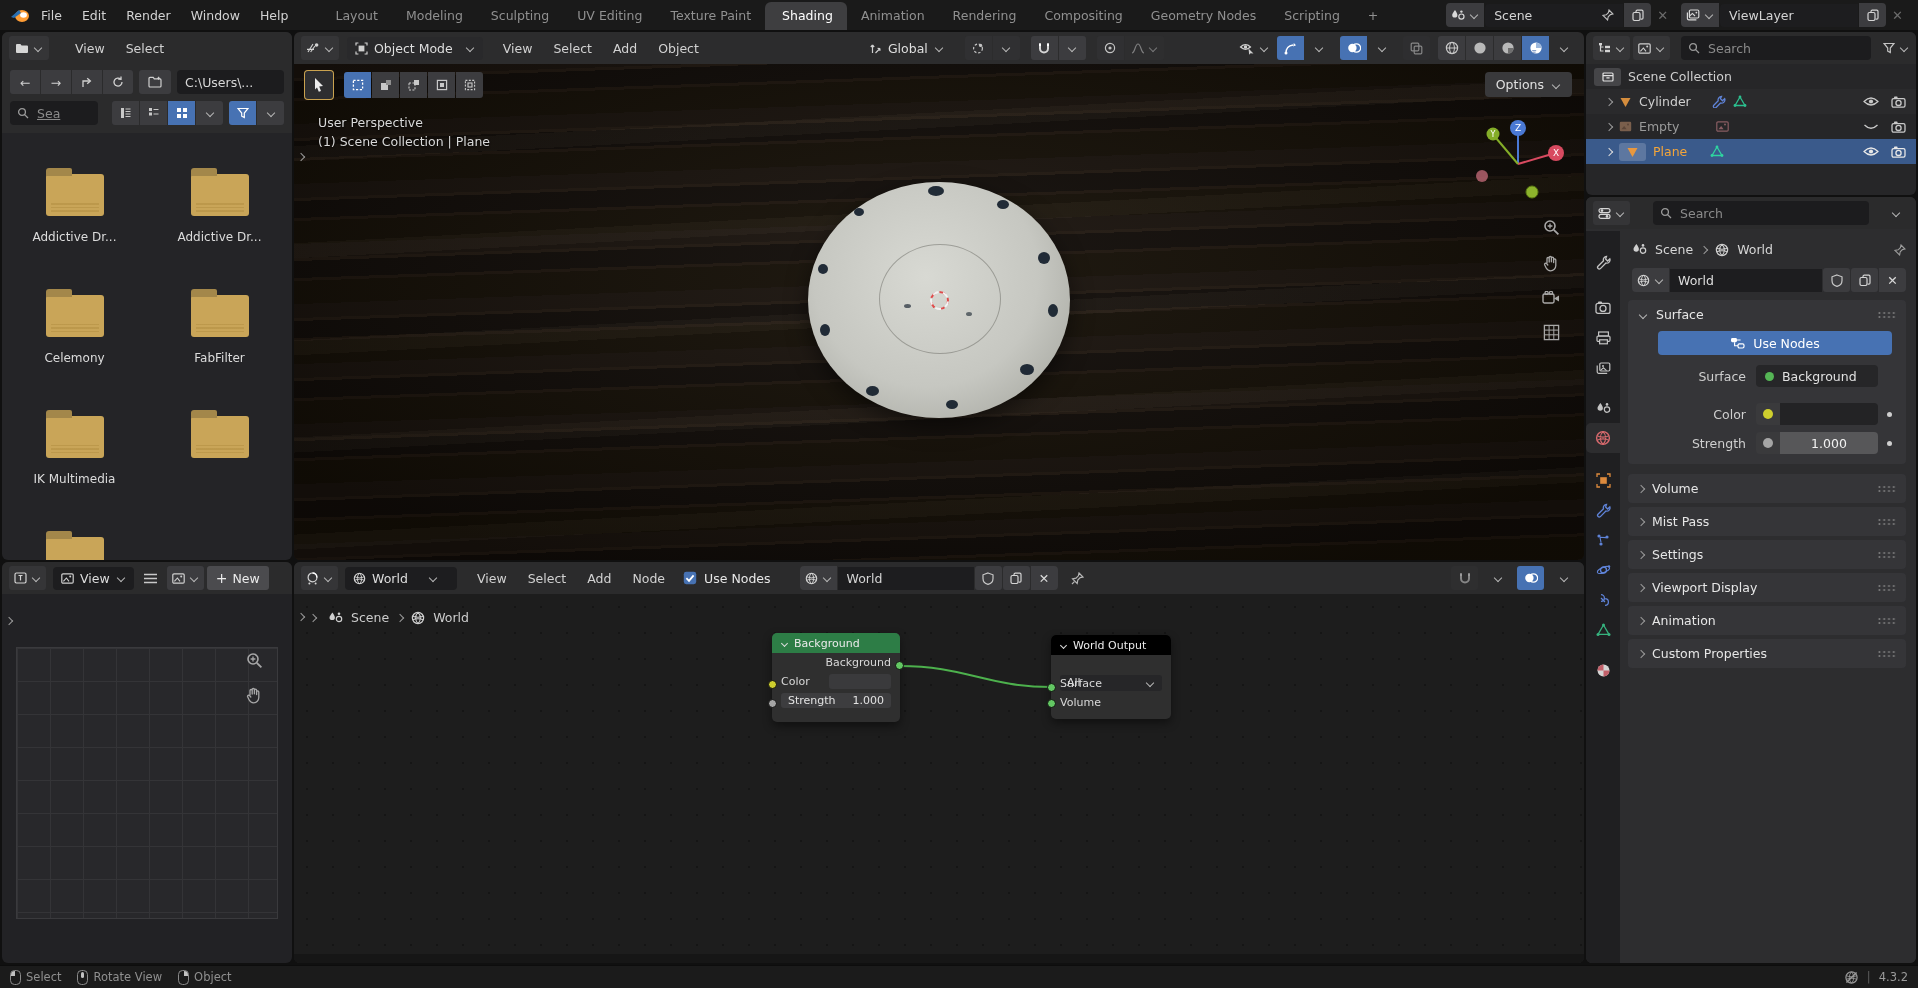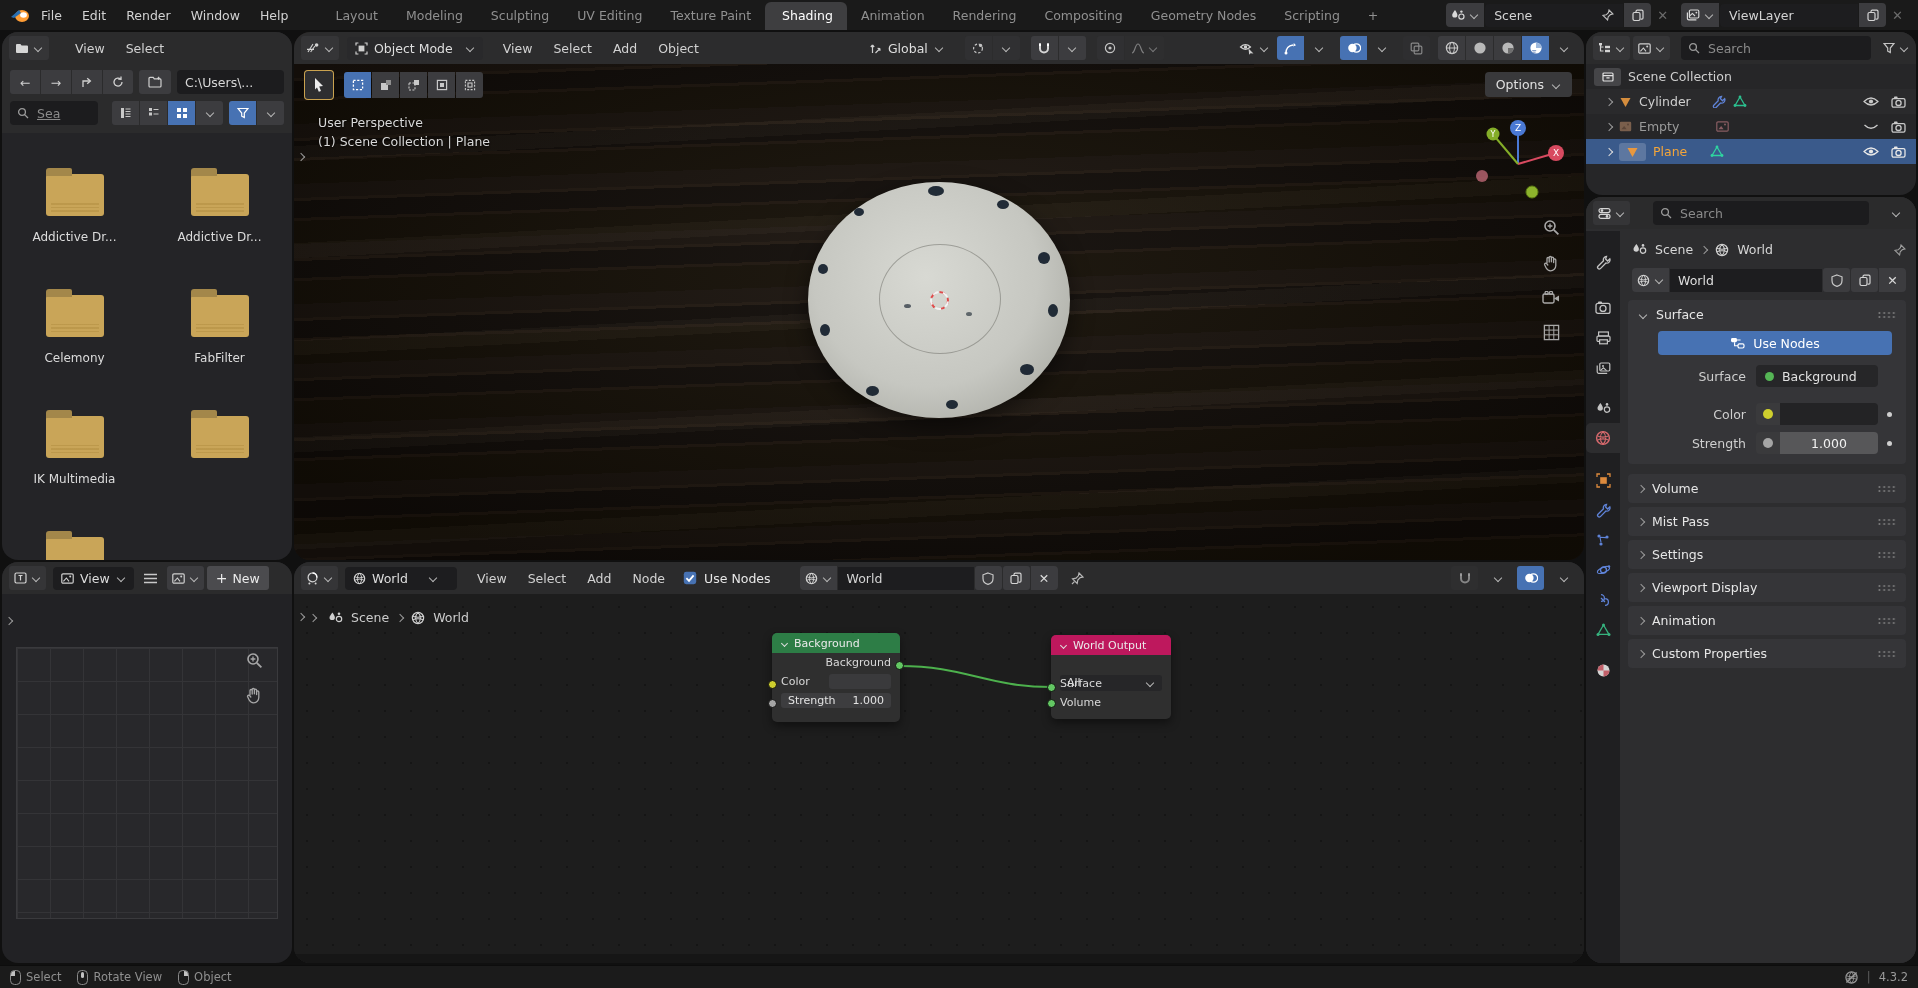--- a/index.html
+++ b/index.html
@@ -12,21 +12,21 @@
   .menu{padding:3px 9px;border-radius:3px;color:#d2d2d2;cursor:default;flex:none;}
   .ddw{display:inline-flex;align-items:center;height:23px;background:#1d1d1f;border-radius:4px;padding:0 8px;gap:6px;color:#dedede;flex:none;}
   .tbtn{display:inline-flex;align-items:center;justify-content:center;height:24px;min-width:27px;background:#3c3c3f;border-radius:3px;flex:none;}
   .tbtn.blue{background:#4772b3;}
   .tbtn.dim{background:#303032;}
   .grp{display:inline-flex;gap:1px;flex:none;}
   .grp .tbtn{border-radius:0;}
   .grp .tbtn:first-child{border-radius:3px 0 0 3px;}
   .grp .tbtn:last-child{border-radius:0 3px 3px 0;}
   .hdr{height:32px;background:#2b2b2c;display:flex;align-items:center;padding:0 7px;gap:3px;}
-  .editor{position:absolute;background:#242427;overflow:hidden;border-radius:16px;}
+  .editor{position:absolute;background:#242427;overflow:hidden;border-radius:6px;}
   
   .topbar{position:absolute;left:0;top:0;width:1918px;height:30px;background:#1a1a1a;display:flex;align-items:center;padding:0 10px;box-sizing:border-box;gap:2px;}
   .tabs{display:flex;align-items:flex-end;height:30px;margin-left:22px;}
   .tab{padding:6px 14px 7px;color:#909090;font-size:12.5px;border-radius:6px 6px 0 0;flex:none;}
   .tab.active{background:#3e3e40;color:#ffffff;padding-left:17px;}
   .tb-right{margin-left:auto;display:flex;align-items:center;gap:8px;}
   .idblock{display:flex;align-items:center;gap:1px;}
   .idblock .fld{display:flex;align-items:center;gap:7px;height:23px;background:#1d1d1f;border-radius:4px 0 0 4px;padding:0 9px;min-width:120px;}
   .xdim{color:#6b6b6b;font-size:13px;padding:0 5px;}
   
@@ -699,21 +699,21 @@
             <span class="nfield" style="flex:1;justify-content:space-between;">
               <span>Strength</span>
               <span>1.000</span>
             </span>
           </div>
         <span class="socket sk-g" style="right:-4px;top:28px;"></span>
         <span class="socket sk-y" style="left:-4px;top:47px;"></span>
         <span class="socket sk-gr" style="left:-4px;top:66px;"></span>
       </div>
       <div class="node" style="left:757px;top:41px;width:120px;height:84px;">
-        <div class="nhead" style="background:#be185d;">
+        <div class="nhead" style="background:#000000;">
             <i class="chev"></i>
             <span>World Output</span>
           </div>
         <div class="nrow">
             <span class="nselect">
               <span>All</span>
               <i class="chev"></i>
             </span>
           </div>
         <div class="nrow">

